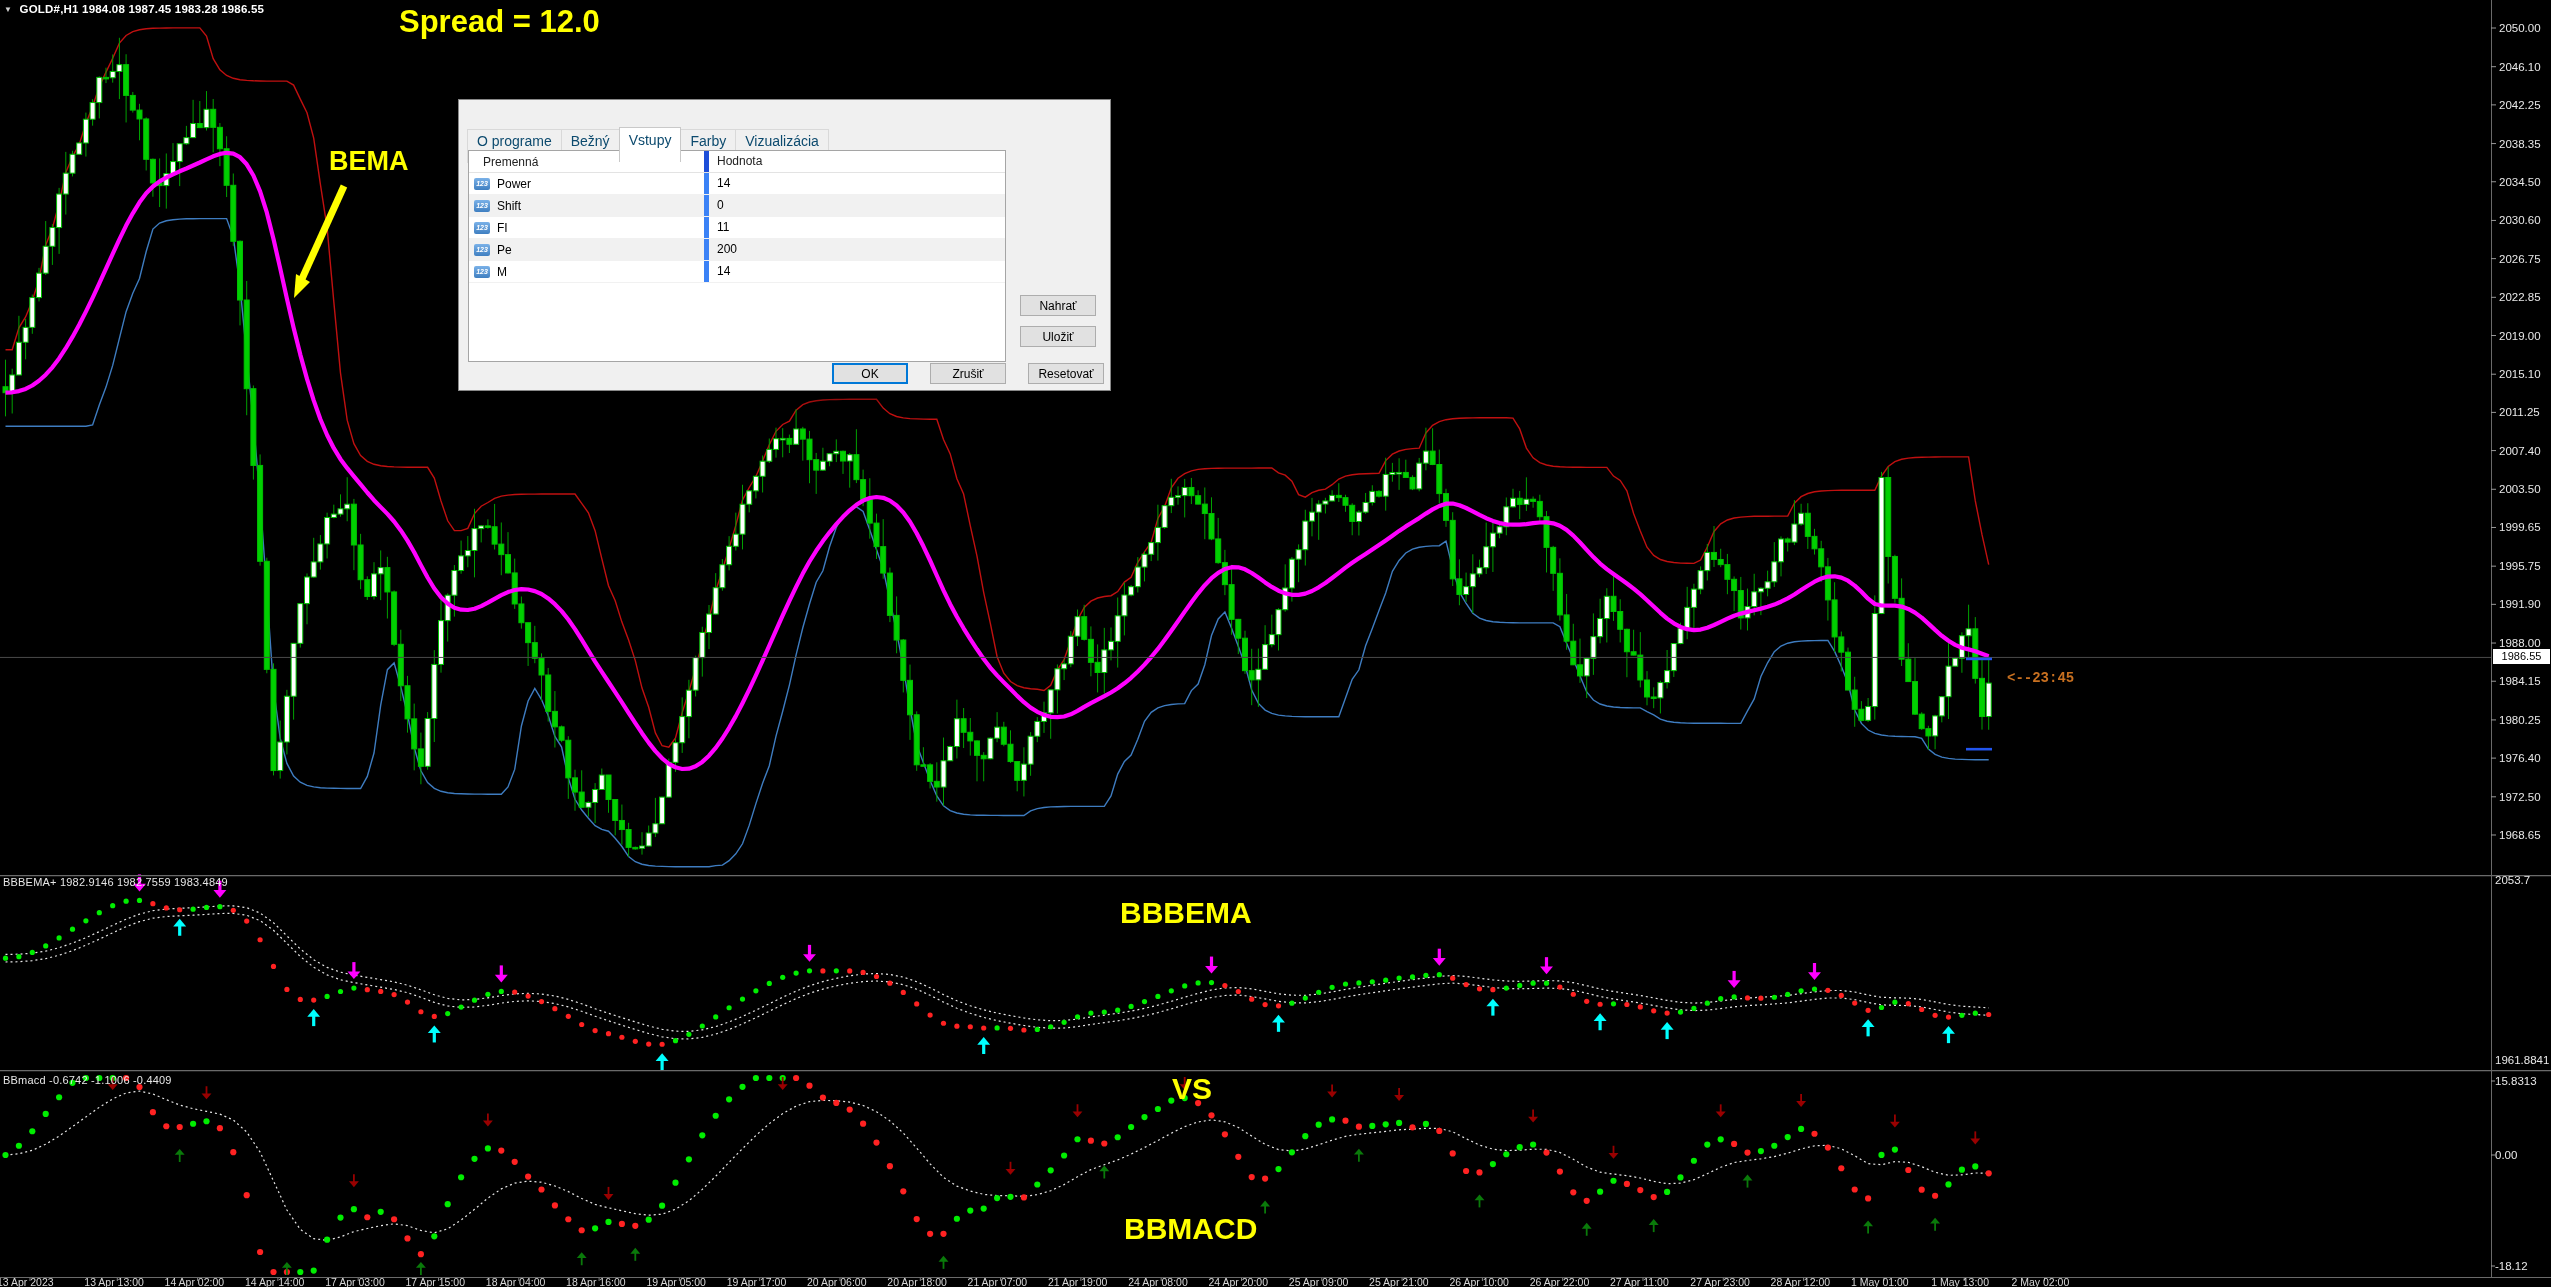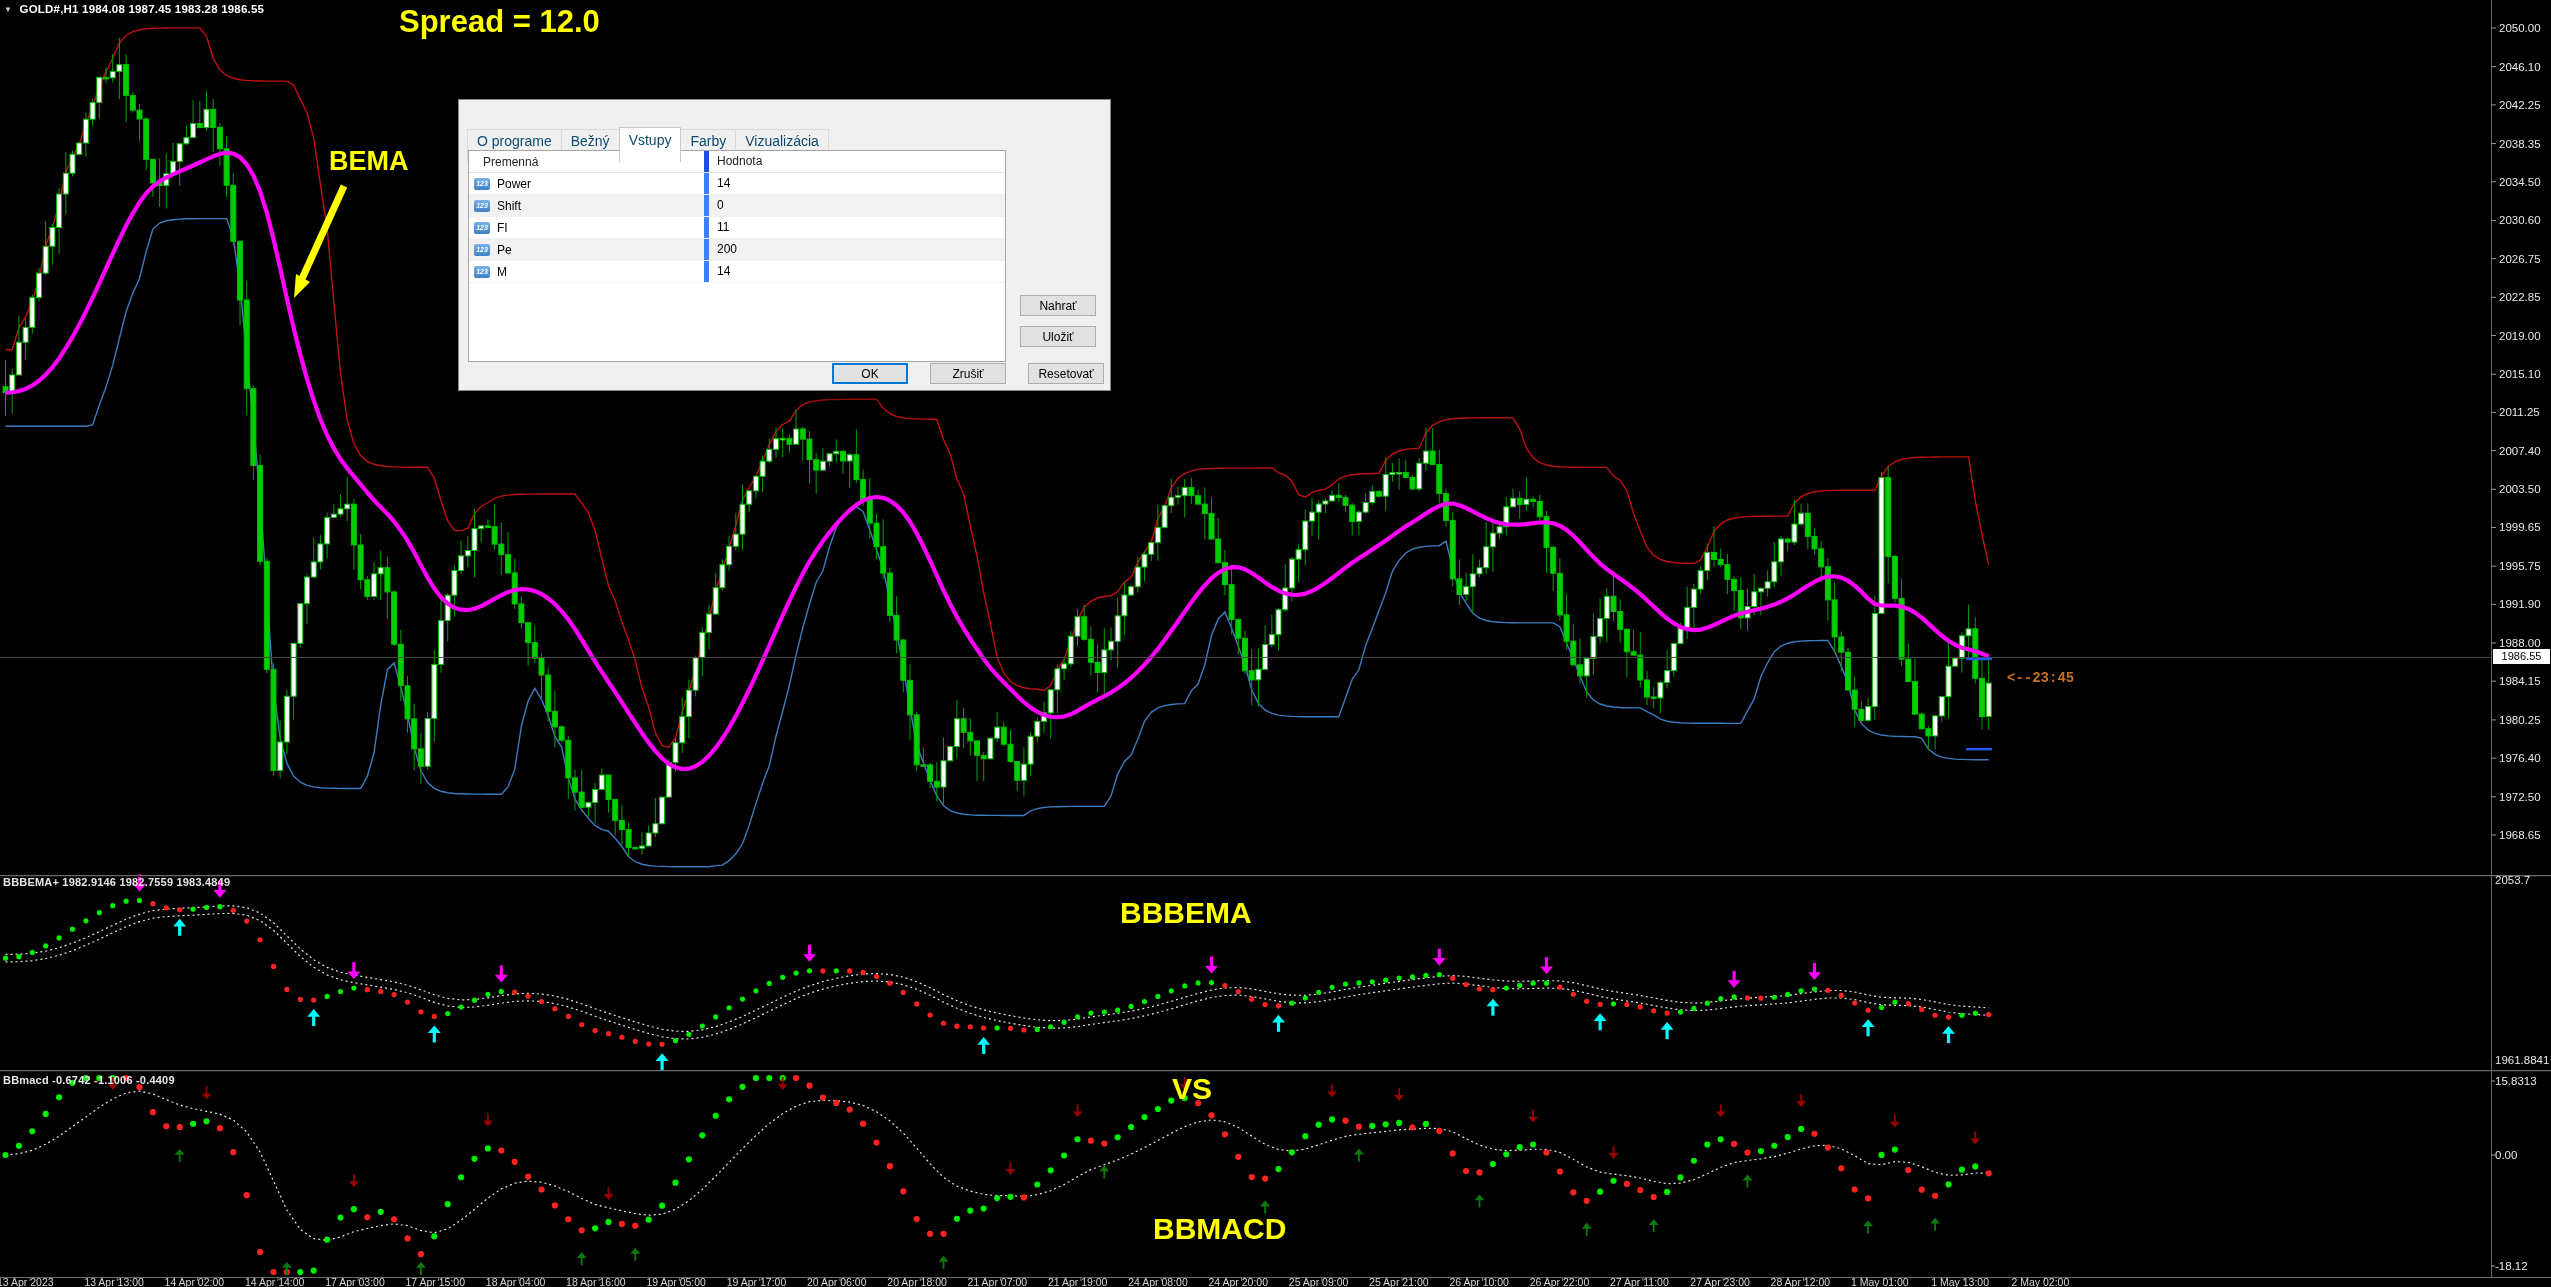--- a/index.html
+++ b/index.html
@@ -1,27 +1,27 @@
 <!DOCTYPE html>
 <html><head>
 <meta charset="utf-8">
 <style>
   html,body{margin:0;padding:0;background:#000;width:2551px;height:1287px;overflow:hidden;}
   body{font-family:"Liberation Sans",sans-serif;position:relative;}
   #stage{position:absolute;left:0;top:0;width:2551px;height:1287px;}
   svg#chart{position:absolute;left:0;top:0;}
   .ttl{position:absolute;left:4px;top:3px;color:#fff;font-size:11.5px;font-weight:700;letter-spacing:.2px;}
   .ttl .arr{color:#cfcfcf;font-size:8px;vertical-align:1px;margin-right:4px;}
-  .panel-label{position:absolute;color:#e6e6e6;font-size:11px;font-weight:700;letter-spacing:.2px;}
+  .panel-label{position:absolute;color:#e6e6e6;font-size:11px;font-weight:400;letter-spacing:.2px;}
   .yellow{position:absolute;color:#ffff00;font-weight:700;white-space:nowrap;}
   .y-spread{left:399px;top:4px;font-size:31px;}
   .y-bema{left:329px;top:146px;font-size:27px;}
   .y-bbbema{left:1120px;top:896px;font-size:30px;}
   .y-vs{left:1172px;top:1062px;font-size:30px;margin-top:10px;}
-  .y-bbmacd{left:1124px;top:1212px;font-size:30px;margin-left:29px;}
+  .y-bbmacd{left:1124px;top:1212px;font-size:30px;}
   .time-tag{position:absolute;left:2007px;top:670px;color:#c87020;font-size:14px;font-weight:700;font-family:"Liberation Mono",monospace;}
   .price-tag{position:absolute;left:2493px;top:649px;width:57px;height:15px;background:#fff;color:#000;font-size:11px;line-height:15px;text-align:center;}
   
   .dialog{position:absolute;left:458px;top:99px;width:651px;height:290px;background:#f0f0f0;border:1px solid #888;box-shadow:4px 5px 14px rgba(0,0,0,.75);font-size:12px;color:#000;}
   .dlg-title{position:absolute;left:0;top:0;right:0;height:26px;background:#f0f0f0;}
   .dlg-title .txt{position:absolute;left:9px;top:6px;font-size:12px;color:#111;}
   .dlg-help{position:absolute;right:58px;top:5px;width:20px;text-align:center;color:#333;font-size:13px;cursor:default;}
   .dlg-close{position:absolute;right:12px;top:5px;width:20px;text-align:center;color:#333;font-size:13px;cursor:default;}
   .dlg-tabs{position:absolute;left:8px;top:28px;height:21px;}
   .tab{display:inline-block;padding:3px 9px 14px 9px;border:1px solid #d9d9d9;border-bottom:none;background:#f0f0f0;color:#0c4a6e;font-size:14px;margin-right:-1px;position:relative;}

